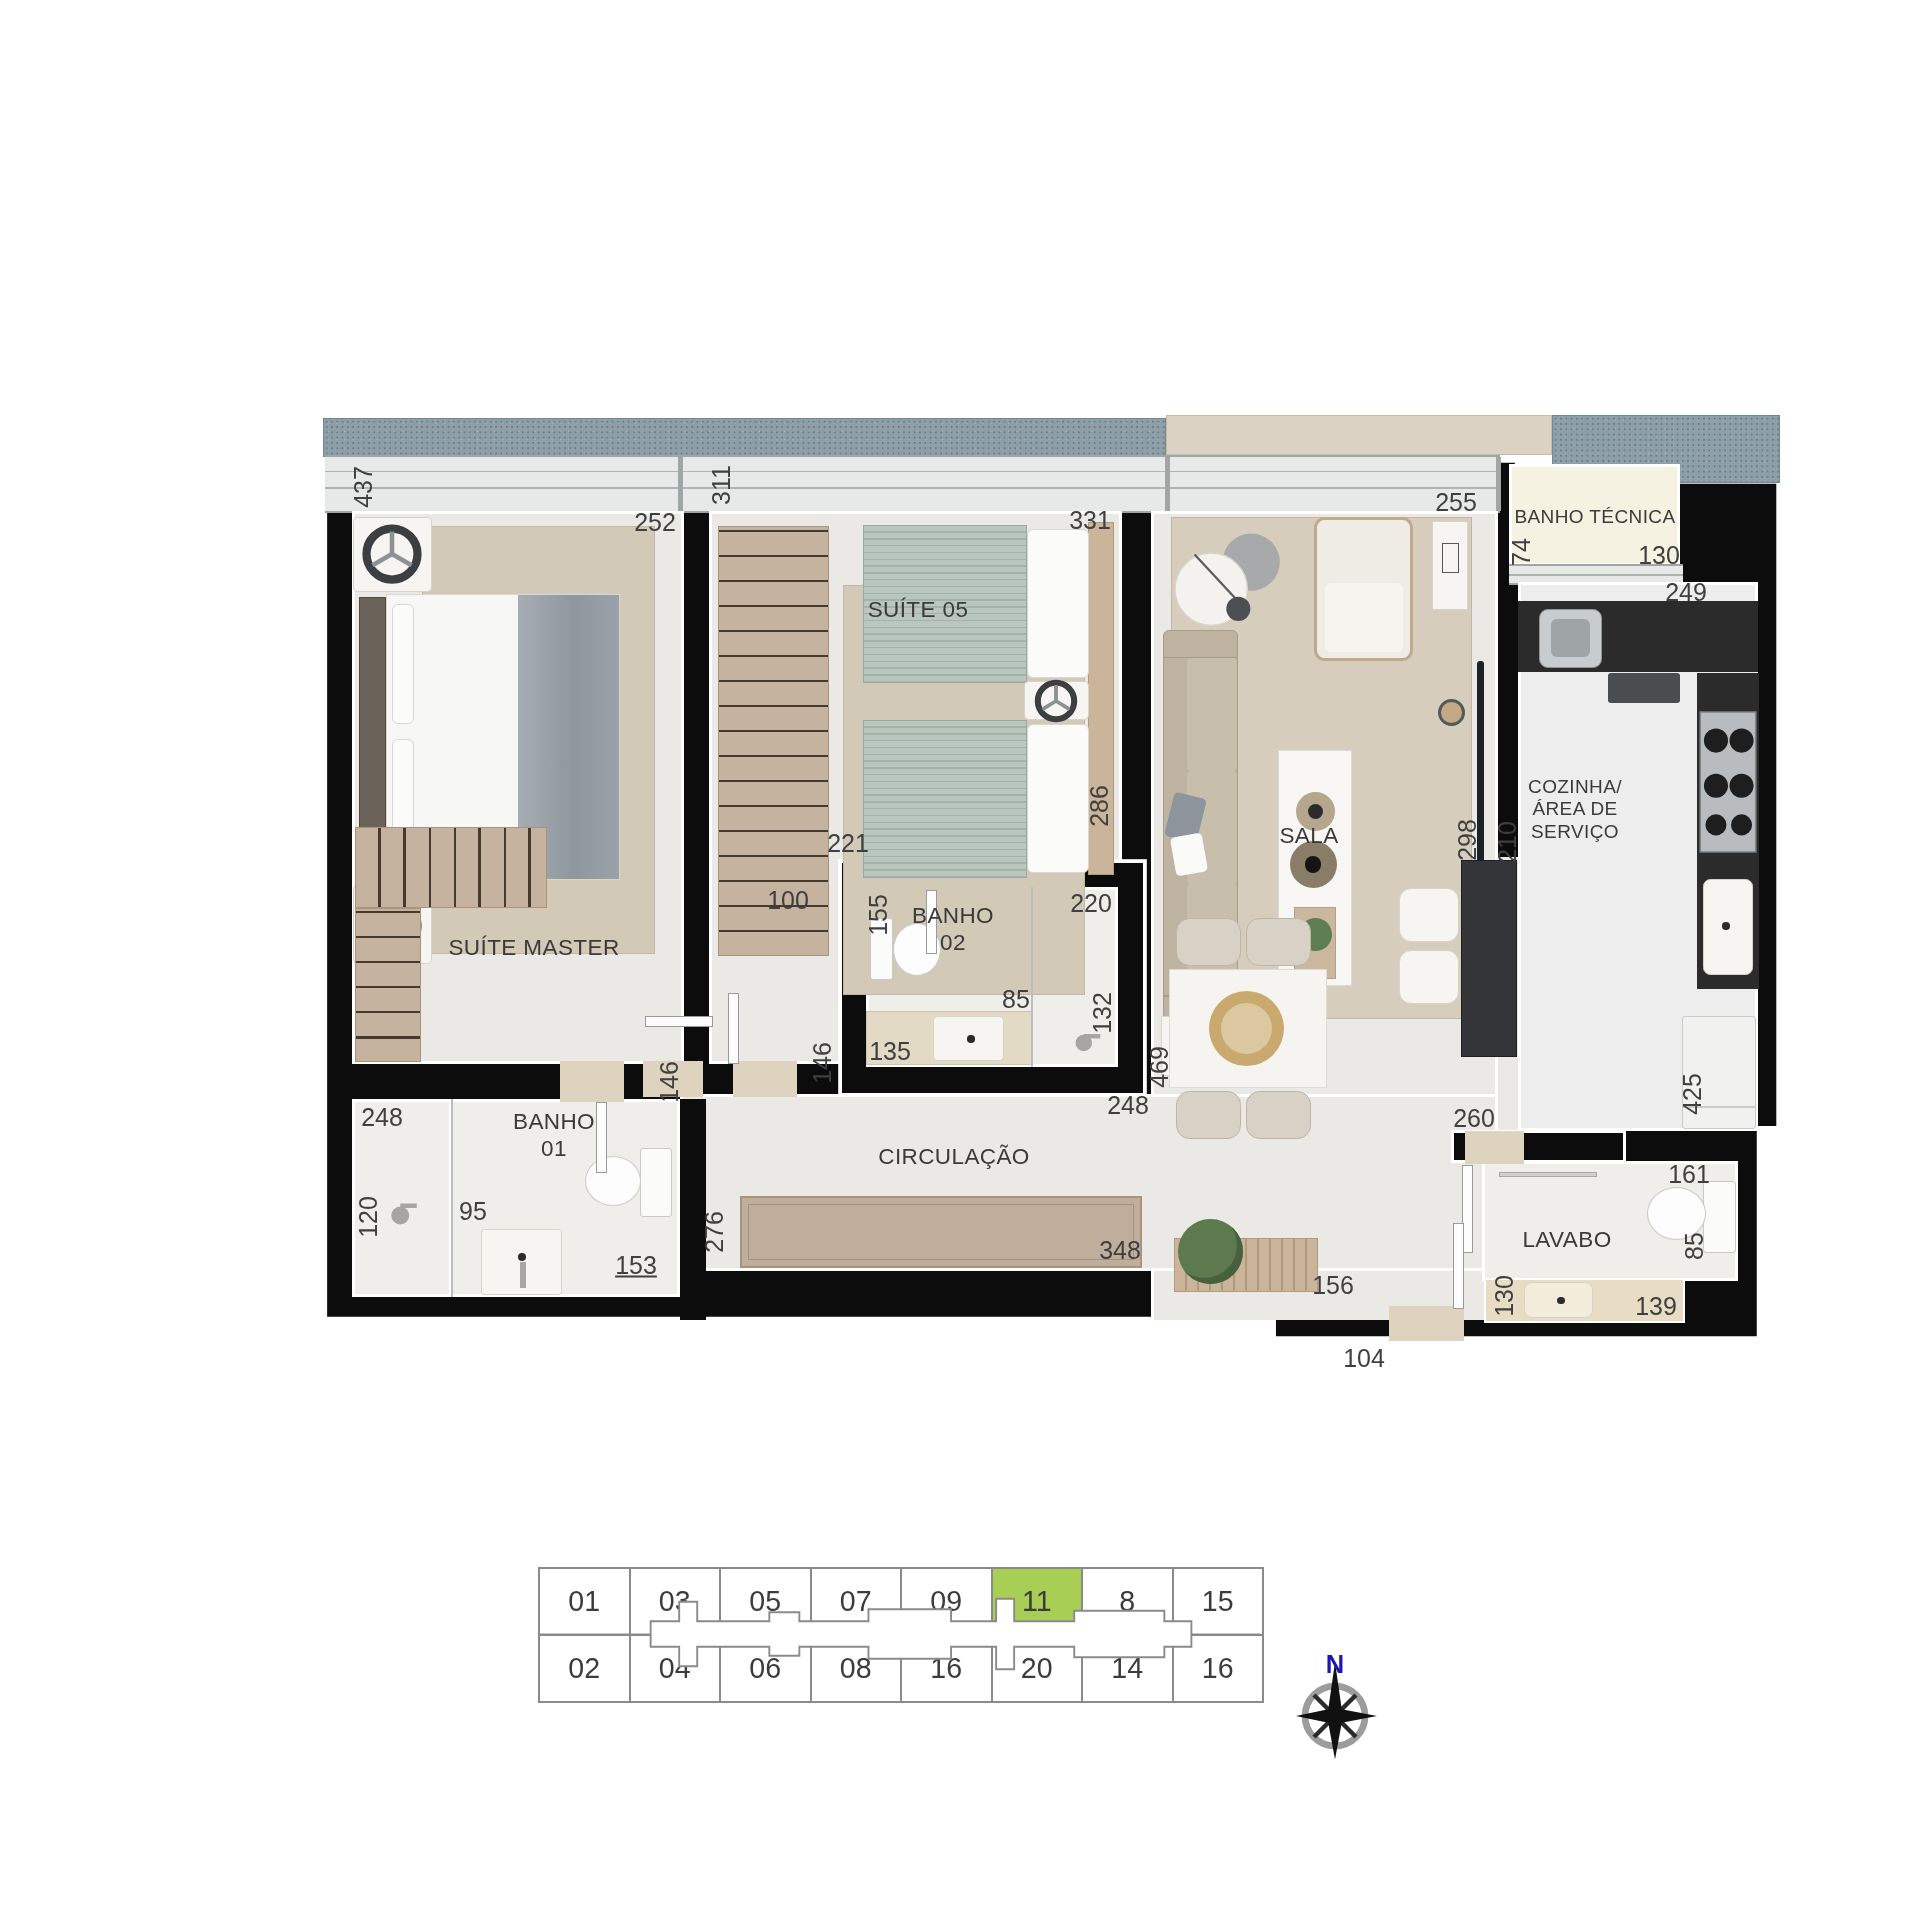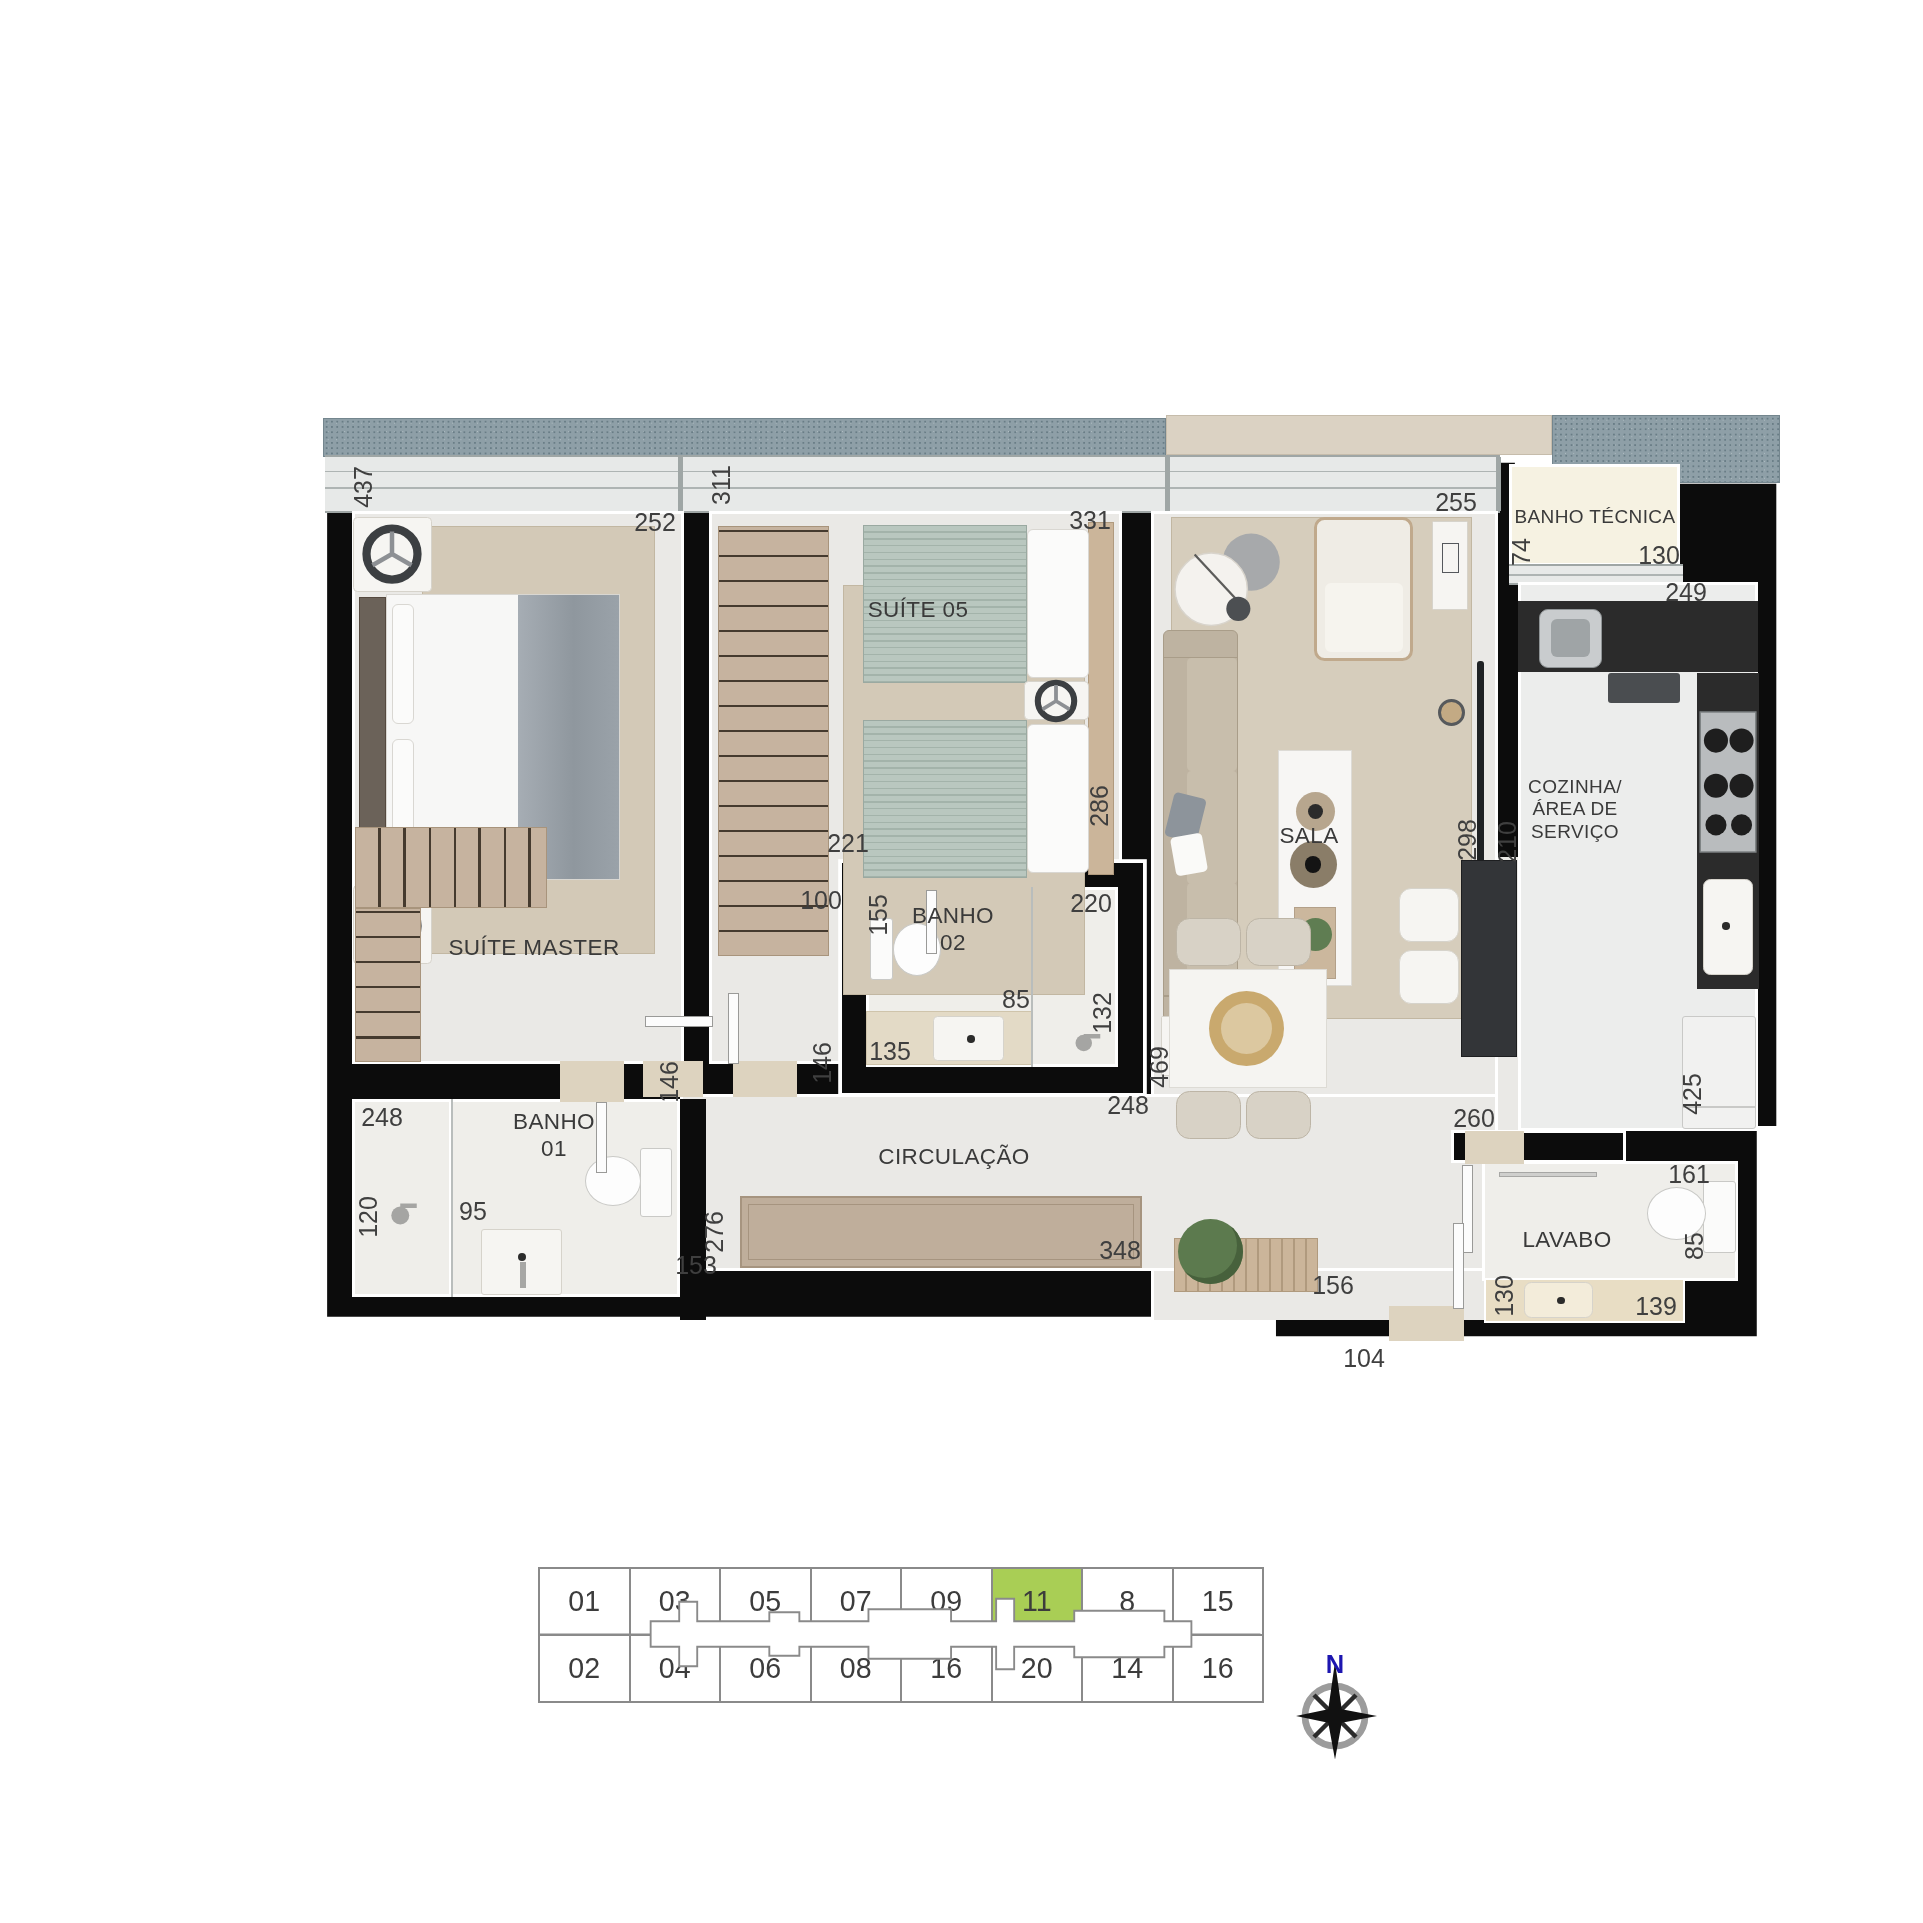--- a/index.html
+++ b/index.html
@@ -260,33 +260,33 @@
   <span class="dim v" style="left:721px;top:485px;">311</span>
   <span class="dim" style="left:1090px;top:520px;">331</span>
   <span class="dim" style="left:1456px;top:502px;">255</span>
   <span class="dim v" style="left:1521px;top:552px;">74</span>
   <span class="dim" style="left:1659px;top:555px;">130</span>
   <span class="dim" style="left:1686px;top:592px;">249</span>
   <span class="dim v" style="left:1099px;top:806px;">286</span>
   <span class="dim" style="left:848px;top:843px;">221</span>
   <span class="dim v" style="left:878px;top:915px;">155</span>
   <span class="dim" style="left:1091px;top:903px;">220</span>
-  <span class="dim" style="left:821px;top:900px;">100</span>
+  <span class="dim" style="left:788px;top:900px;">100</span>
   <span class="dim v" style="left:1467px;top:840px;">298</span>
   <span class="dim v" style="left:1507px;top:842px;">210</span>
   <span class="dim" style="left:1016px;top:999px;">85</span>
   <span class="dim v" style="left:1102px;top:1013px;">132</span>
   <span class="dim" style="left:890px;top:1051px;">135</span>
   <span class="dim v" style="left:822px;top:1063px;">146</span>
   <span class="dim v" style="left:1159px;top:1067px;">469</span>
   <span class="dim" style="left:1128px;top:1105px;">248</span>
   <span class="dim" style="left:382px;top:1117px;">248</span>
   <span class="dim v" style="left:368px;top:1217px;">120</span>
   <span class="dim" style="left:473px;top:1211px;">95</span>
-  <span class="dim" style="left:696px;top:1265px;">153</span>
+  <span class="dim" style="left:636px;top:1265px;text-decoration:underline;">153</span>
   <span class="dim v" style="left:669px;top:1082px;">146</span>
   <span class="dim v" style="left:714px;top:1232px;">276</span>
   <span class="dim" style="left:1120px;top:1250px;">348</span>
   <span class="dim" style="left:1333px;top:1285px;">156</span>
   <span class="dim" style="left:1364px;top:1358px;">104</span>
   <span class="dim" style="left:1474px;top:1118px;">260</span>
   <span class="dim v" style="left:1692px;top:1094px;">425</span>
   <span class="dim" style="left:1689px;top:1174px;">161</span>
   <span class="dim v" style="left:1694px;top:1246px;">85</span>
   <span class="dim v" style="left:1504px;top:1296px;">130</span>

